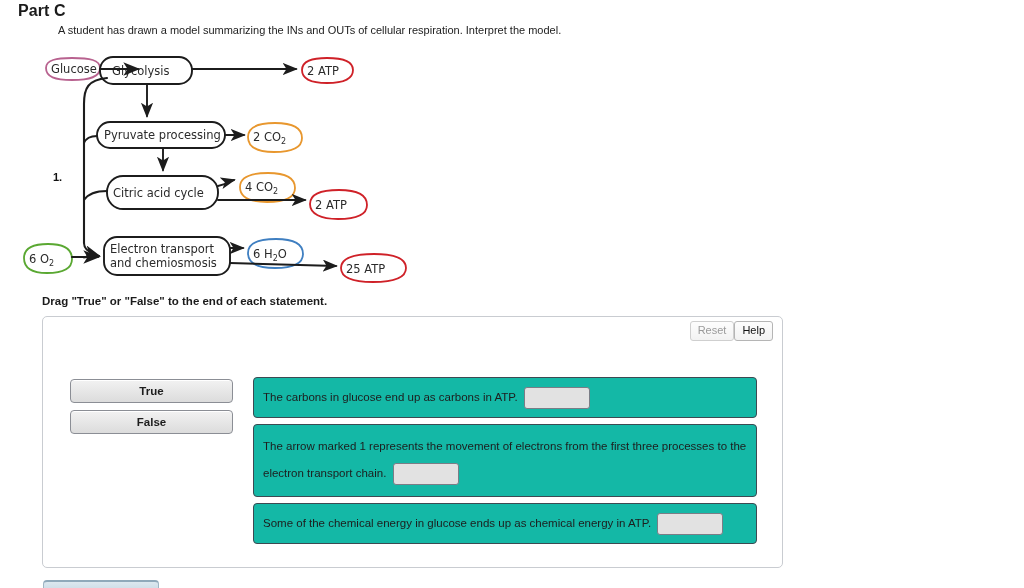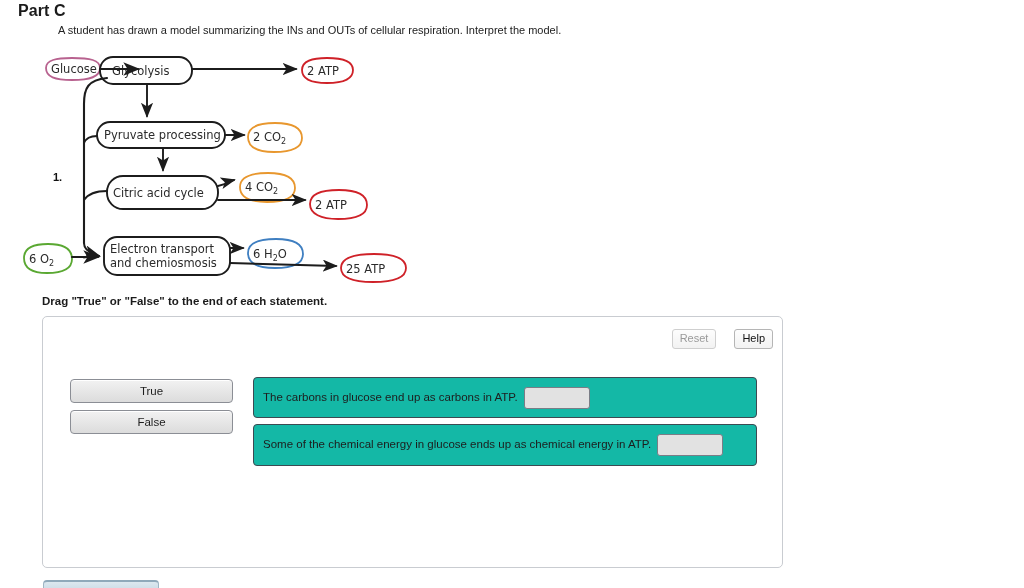--- a/index.html
+++ b/index.html
@@ -49,22 +49,22 @@
   
   .panel{
     position:absolute;left:42px;top:316px;
     width:741px;height:252px;
     border:1px solid #c9ccd1;
     border-radius:5px;
     background:#fff;
     box-sizing:border-box;
   }
   .panel-tools{
-    position:absolute;right:9px;top:12px;
-    display:flex;gap:18px;
+    position:absolute;right:9px;top:4px;
+    display:flex;gap:0;
   }
   .tool-btn{
     font-family:"Liberation Sans", sans-serif;
     font-size:11px;
     padding:2px 7px 3px 7px;
     border:1px solid #b5b5b5;
     border-radius:3px;
     background:linear-gradient(#fdfdfd,#f2f2f2);
     color:#111;
     cursor:pointer;
@@ -78,21 +78,21 @@
     position:absolute;left:27px;top:62px;
     width:163px;
   }
   .token{
     height:22px;
     border:1px solid #8b8e95;
     border-radius:4px;
     background:linear-gradient(#f2f2f2,#dcdcdc);
     box-shadow:inset 0 1px 0 #ffffff;
     display:flex;align-items:center;justify-content:center;
-    font-size:11.5px;font-weight:normal;color:#1d1d1d;
+    font-size:11.5px;font-weight:bold;color:#1d1d1d;
     cursor:move;
     margin-bottom:7px;
   }
 
   
   .statements{
     position:absolute;left:210px;top:60px;
     width:504px;
   }
   .statement{
@@ -251,20 +251,25 @@
   </div>
 
   <div class="statements">
 
     <div class="statement">
       <span class="txt">The carbons in glucose end up as carbons in ATP.</span>
       <span class="dropzone"></span>
     </div>
 
 
+    <div class="statement two-line">
+      <div>The arrow marked 1 represents the movement of electrons from the first three processes to the</div>
+      <span class="txt">electron transport chain.</span>
+      <span class="dropzone"></span>
+    </div>
 
     <div class="statement">
       <span class="txt">Some of the chemical energy in glucose ends up as chemical energy in ATP.</span>
       <span class="dropzone"></span>
     </div>
 
   </div>
 </div>
 
 <div class="bottom-peek"></div>

